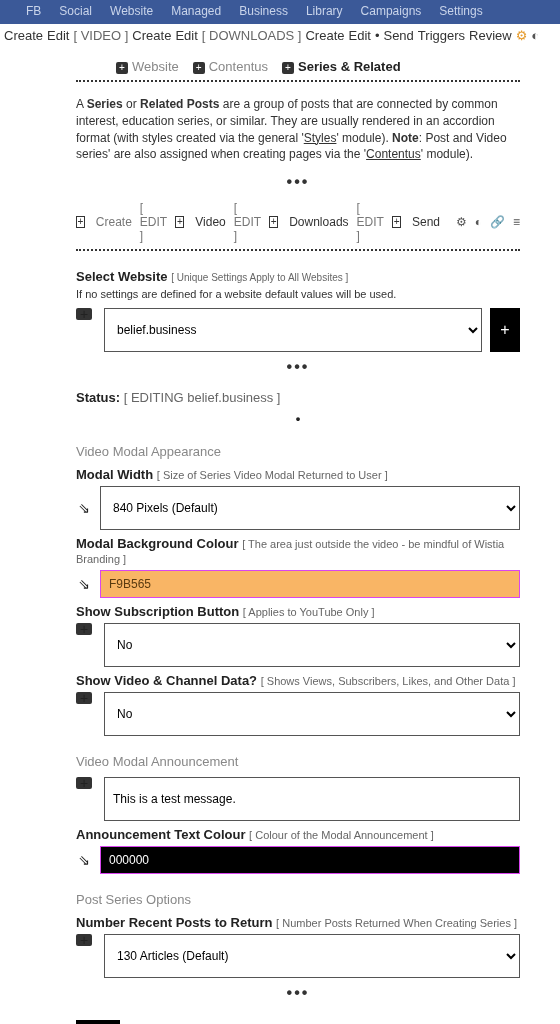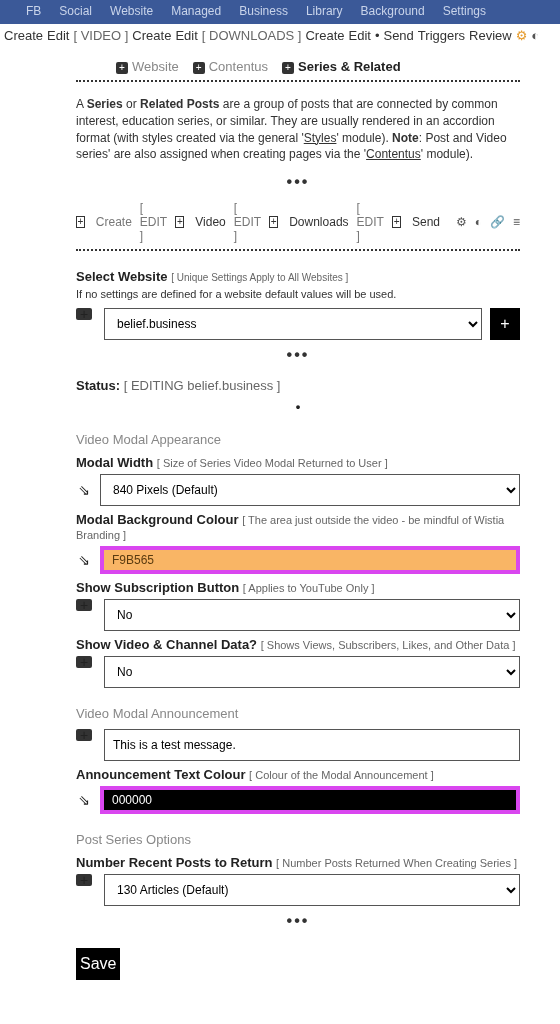--- a/index.html
+++ b/index.html
@@ -21,44 +21,44 @@
   .intro .u { text-decoration: underline; }
   .dots-center { text-align: center; font-size: 16px; letter-spacing: 2px; margin: 6px 0 10px; font-weight:bold; color:#333;}
   .tabs2 { display: flex; gap: 8px; align-items: center; font-size: 12px; color: #333; margin-bottom: 6px;}
   .tabs2 .grey { color: #777; }
   .tabs2 .ic { color:#555; }
   .section-label { font-size: 13px; margin-top: 18px; margin-bottom: 4px; }
   .section-label .hint { color: #666; font-size: 10px; font-weight: normal; }
   .section-sub { font-size: 11px; color:#333; margin-bottom:8px;}
   .select-row, .input-row { display: flex; align-items: stretch; gap: 8px; margin-bottom: 6px; }
   .lead-icon { width: 16px; display:flex; align-items:center; justify-content:center; font-size:14px; color:#222;}
-  .sel, .txt-in { flex:1; border:1px solid #555; padding:5px 8px; font-size:12px; background:#fff; height:32px; }
+  .sel, .txt-in { flex:1; border:1px solid #555; padding:5px 8px; font-size:12px; background:#fff; height:44px; }
   .btn-plus { width:30px; background:#000; color:#fff; border:none; font-size:16px; line-height:1; cursor:pointer;}
   .status-line { font-size:13px; margin-top:14px; margin-bottom:6px;}
   .single-dot { text-align:center; font-weight:bold; margin:6px 0 8px;}
   .section-head { color:#888; font-size:13px; margin-top:18px; margin-bottom:8px;}
   .field-label { font-size:13px; margin-bottom:4px;}
   .field-label .hint { font-size:11px; color:#666;}
-  .color-input { border:4px solid #d946ef; padding:5px 8px; font-size:12px; height:28px; flex:1; }
+  .color-input { border:1px solid #d946ef; padding:5px 8px; font-size:12px; height:28px; flex:1; }
   .color-orange { background:#F9B565; color:#5a3b10;}
   .color-black { background:#000; color:#fff;}
   .save-btn { background:#000; color:#fff; border:none; padding:7px 4px; font-size:16px; margin-top:8px; cursor:pointer;}
   .sq-plus { display:inline-block; width:12px; height:12px; border:1px solid #333; font-size:10px; line-height:10px; text-align:center; margin-right:3px;}
 </style>
 </head>
 <body>
 
 <div class="topnav">
   <span>FB</span>
   <span>Social</span>
   <span>Website</span>
   <span>Managed</span>
   <span>Business</span>
   <span>Library</span>
-  <span>Background</span>
+  <span>Campaigns</span>
   <span>Settings</span>
 </div>
 
 <div class="subnav">
   <span class="sec">Create</span>
   <span class="sec">Edit</span>
   <span class="bracket">[ VIDEO ]</span>
   <span class="sec">Create</span>
   <span class="sec">Edit</span>
   <span class="bracket">[ DOWNLOADS ]</span>

